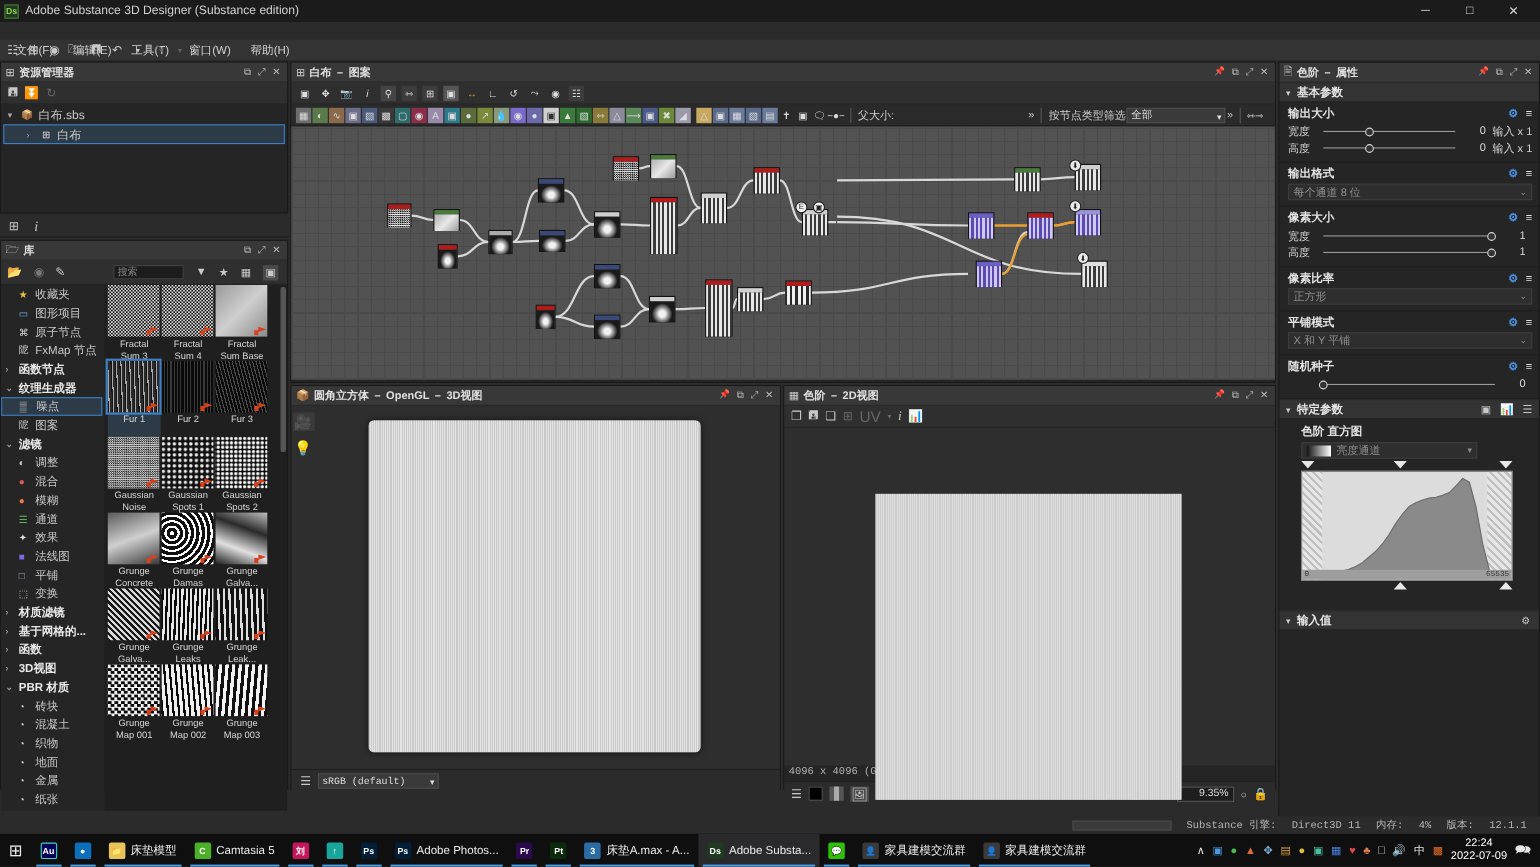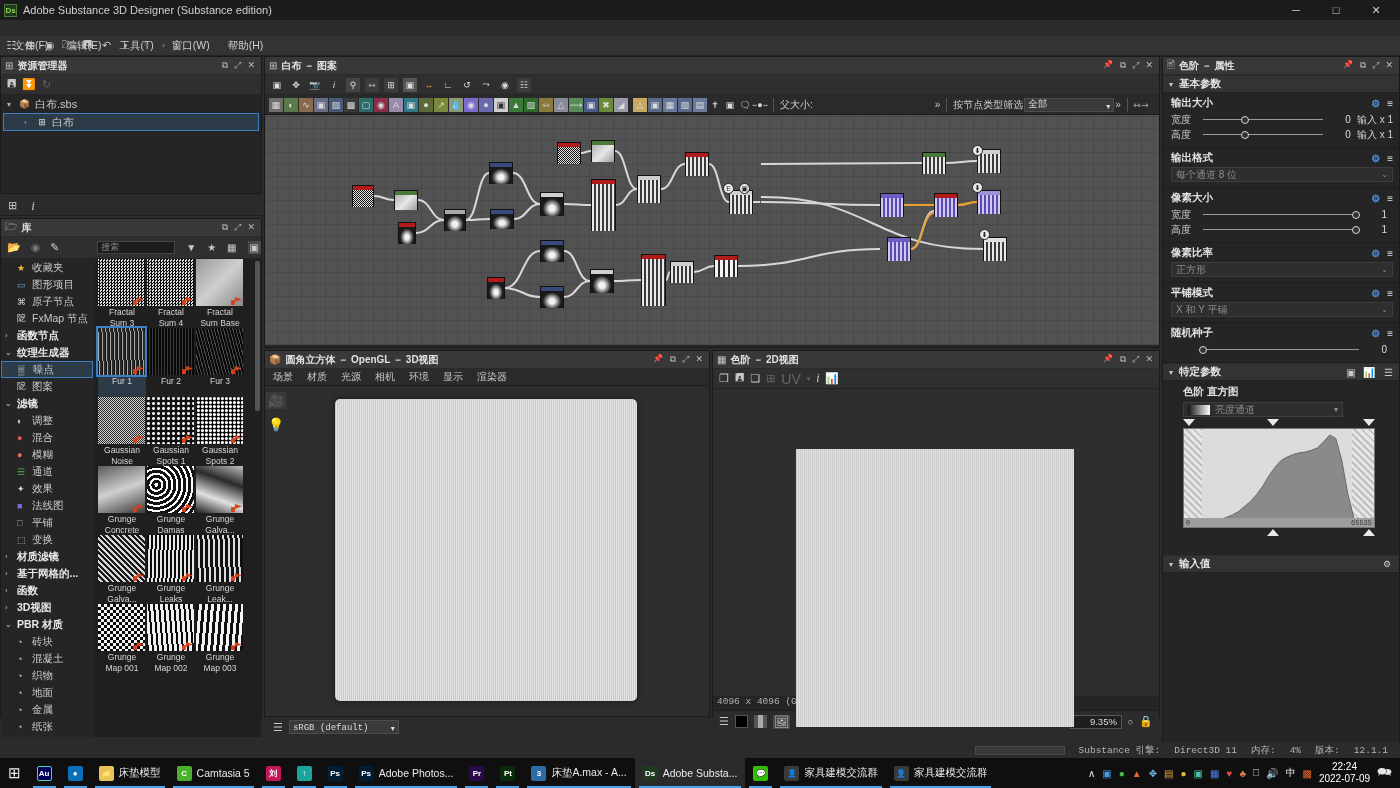--- a/index.html
+++ b/index.html
@@ -41,21 +41,21 @@
   .ic-box { width:12px;height:12px; display:inline-flex; align-items:center; justify-content:center; font-size:9px;}
 
   
   .minitabs { position:absolute; left:0; top:196px; width:262px; height:20px; background:#2b2b2b;
       display:flex; align-items:center; gap:14px; padding-left:8px; border-bottom:1px solid #1d1d1d;}
 
   
   .library { position:absolute; left:0; top:218px; width:262px; height:500px; background:#252525; border:1px solid #1a1a1a; }
   .lib-toolbar { height:22px; background:#2f2f2f; display:flex; align-items:center; border-bottom:1px solid #242424;}
   .lib-toolbar .left { display:flex; gap:10px; padding-left:6px; width:94px;}
-  .search-box { width:78px; height:13px; background:#1c1c1c; border:1px solid #444; color:#888; font-size:9px; padding-left:3px; line-height:11px;}
+  .search-box { width:64px; height:13px; background:#1c1c1c; border:1px solid #444; color:#888; font-size:9px; padding-left:3px; line-height:11px;}
   .lib-toolbar .right { display:flex; gap:11px; padding-left:8px; align-items:center;}
   .lib-body { display:flex; height:478px; }
   .lib-tree { width:94px; background:#252525; overflow:hidden; font-size:10.5px;}
   .lt-row { height:17px; display:flex; align-items:center; gap:4px; padding-left:4px; white-space:nowrap;}
   .lt-row.bold { font-weight:bold; color:#e8e8e8;}
   .lt-row.sel { border:1px solid #3b7fc4; background:#2d3b48; margin-right:2px;}
   .lt-row .tw { width:8px; font-size:8px; color:#999; }
   .lib-grid { flex:1; background:#1f1f1f; position:relative; overflow:hidden; padding-top:0px;}
   .grid-inner { display:flex; flex-wrap:wrap; width:150px; margin-left:3px;}
   .cell { width:48px; margin:0 1px 0 0; }
@@ -774,29 +774,20 @@
     <div class="panel-head">
       <span style="font-size:10px">📦</span>
       <span class="panel-title">圆角立方体 － OpenGL － 3D视图</span>
       <span class="ctrls">
         <span style="font-size:8px">📌</span>
         <span>⧉</span>
         <span>⤢</span>
         <span>✕</span>
       </span>
     </div>
-    <div class="v3-menu">
-      <span>场景</span>
-      <span>材质</span>
-      <span>光源</span>
-      <span>相机</span>
-      <span>环境</span>
-      <span>显示</span>
-      <span>渲染器</span>
-    </div>
     <div class="v3-body">
       <div class="v3-left">
         <span style="font-size:13px;background:#3a3a3a;padding:1px 2px">🎥</span>
         <span style="font-size:13px">💡</span>
       </div>
       <div class="fabric"></div>
     </div>
     <div class="v3-bottom">
       <span style="font-size:11px">☰</span>
       <span class="combo" style="width:110px">

